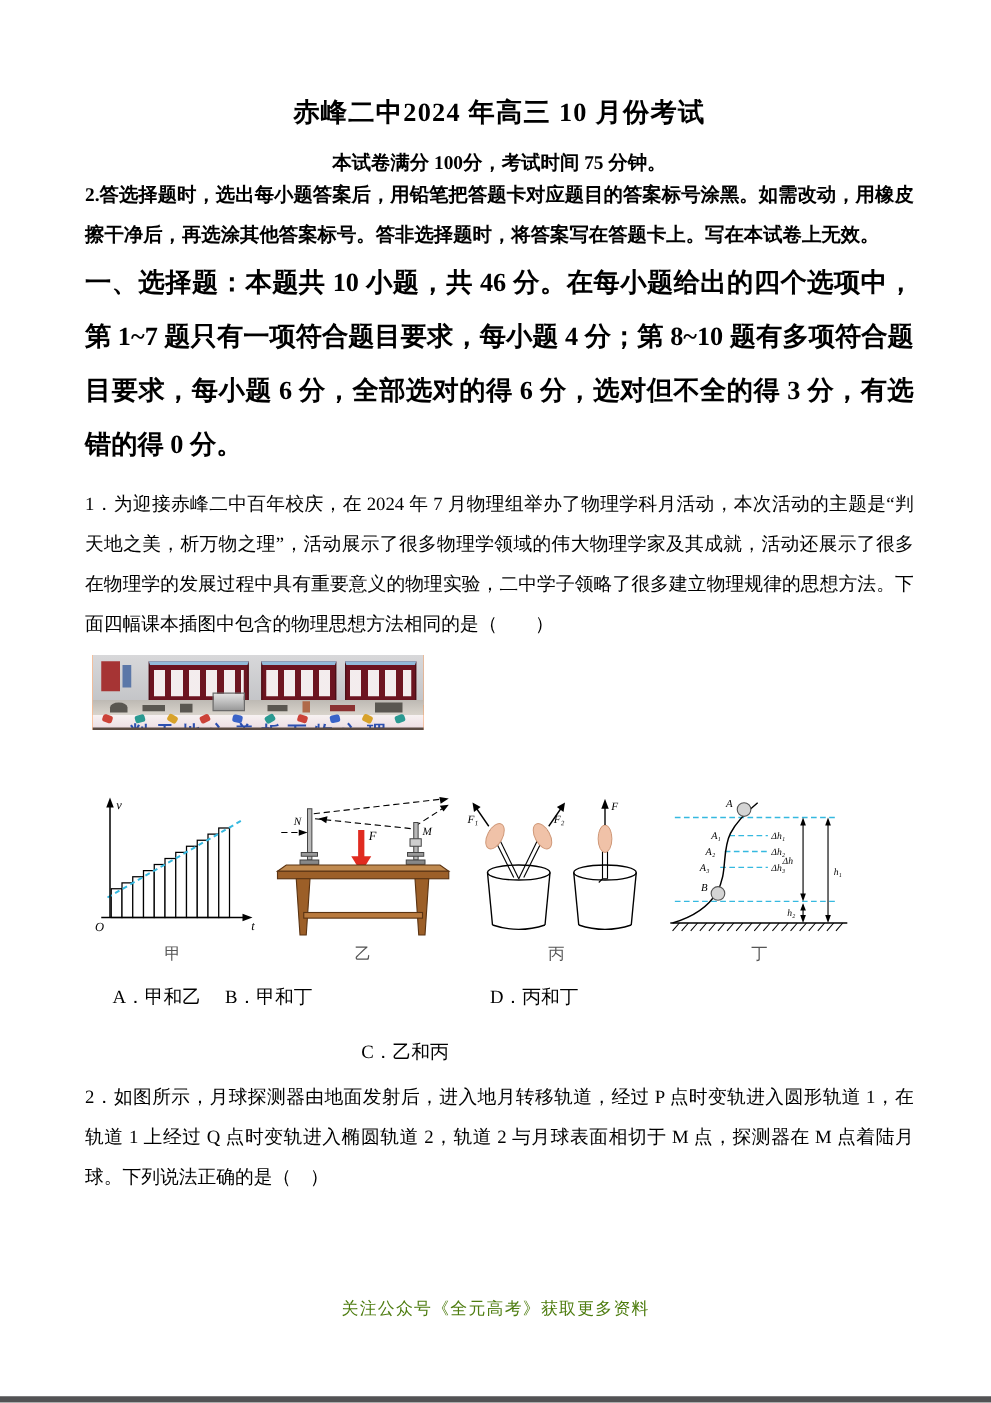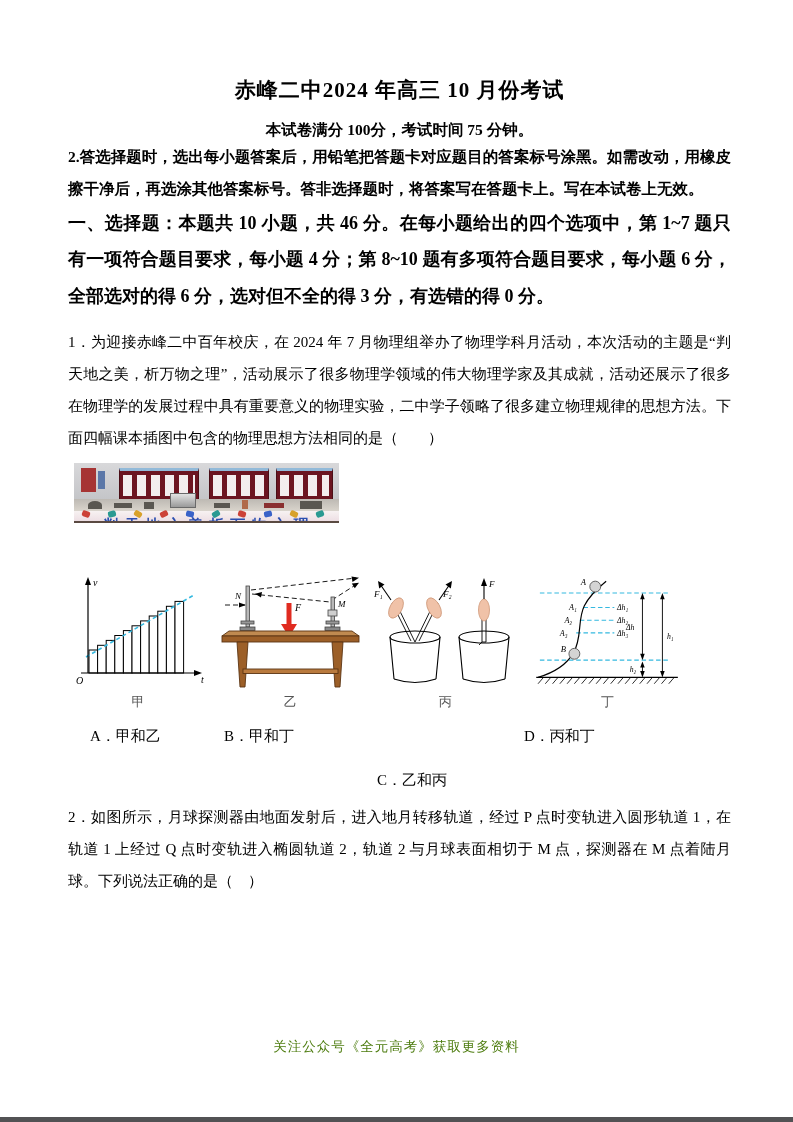--- a/index.html
+++ b/index.html
@@ -12,21 +12,21 @@
     font-family: "Liberation Serif", "DejaVu Serif", serif;
     color: #000;
     overflow: hidden;
   }
   .content { position: absolute; left: 68px; right: 62px; top: 0; }
   .title { margin-top: 76px; text-align: center; font-size: 21px; font-weight: bold; letter-spacing: 1px; }
   .subject { margin-top: 14px; text-align: center; font-size: 19px; font-weight: bold; }
   .exam-info { margin-top: 16px; text-align: center; font-size: 15.5px; font-weight: bold; }
   .notes-heading { margin-top: 16px; font-size: 15.5px; font-weight: bold; line-height: 2.05; }
   .note-item { font-size: 15.5px; font-weight: bold; line-height: 2.05; text-align: justify; }
-  .section-heading { font-size: 18px; font-weight: bold; line-height: 2.05; text-align: justify; }
+  .section-heading { font-size: 21px; font-weight: bold; line-height: 2.05; text-align: justify; }
   .question { font-size: 15px; line-height: 2.13; text-align: justify; }
   .q1 { margin-top: 12px; }
   .q2 { margin-top: 12px; }
 
   
   .photo {
     position: relative; width: 265px; height: 60px;
     margin: 8px 0 0 6px;
     background: #f97316; overflow: hidden;
   }
@@ -54,21 +54,21 @@
   .confetti { position: absolute; left: 0; right: 0; bottom: 2px; height: 10px; }
   .confetti span { position: absolute; width: 8px; height: 6px; border-radius: 2px; }
   .photo-edge { position: absolute; left: 0; right: 0; bottom: 0; height: 2px; background: #5a4a42; }
 
   
   .figures { display: flex; justify-content: space-between; width: 622px; margin-top: 50px; }
   .fig { display: flex; flex-direction: column; align-items: center; }
   .fig-caption { font-size: 13px; color: #555; margin-top: 2px; }
   svg text { font-family: "Liberation Serif", "DejaVu Serif", serif; }
 
-  .options { display: flex; font-size: 15px; margin-top: 16px; padding-left: 22px; gap: 44px; }
+  .options { display: flex; font-size: 15px; margin-top: 16px; padding-left: 22px; }
   .opt-a { width: 90px; } .opt-b { width: 109px; } .opt-c { width: 103px; margin-top: 44px; }
 
   .footer { position: absolute; left: 0; right: 0; top: 1038px; text-align: center;
     font-size: 13.5px; color: #4d7c0f; letter-spacing: 1px; }
   .bottom-bar { position: absolute; left: 0; right: 0; bottom: 0; height: 5px; background: #525254; }
 </style>
 </head>
 <body>
 
 <div class="page">

